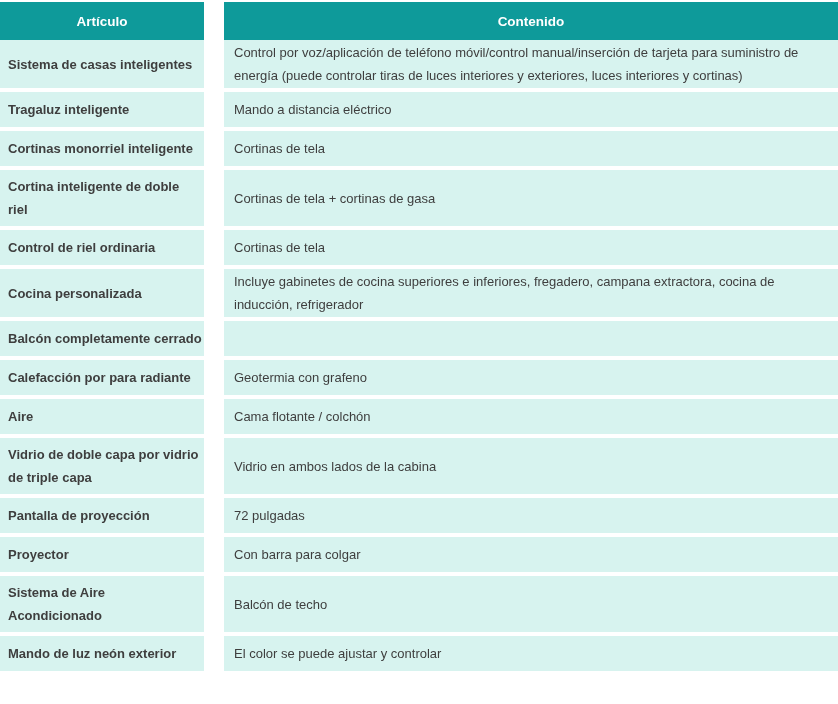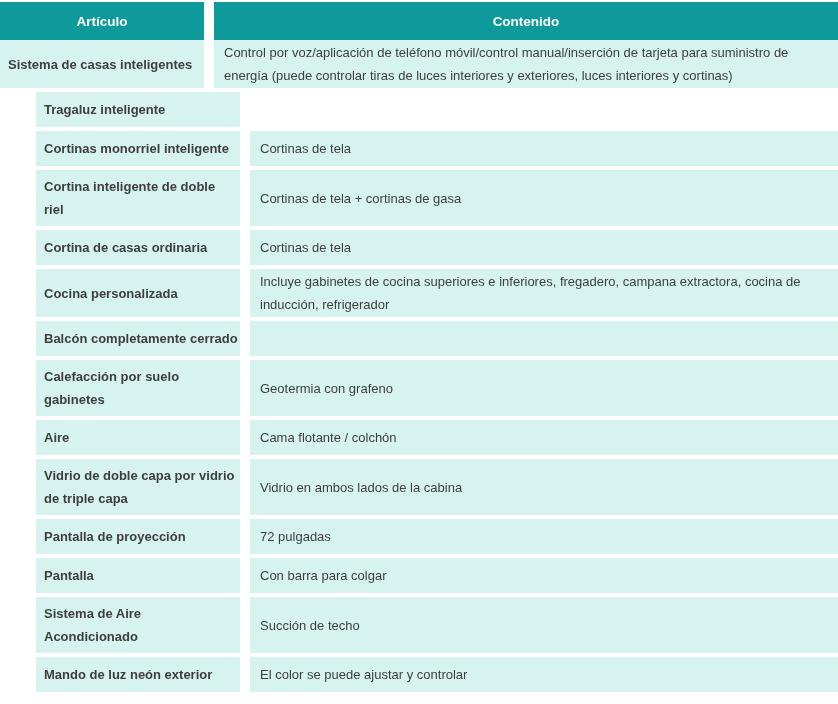--- a/index.html
+++ b/index.html
@@ -16,25 +16,25 @@
     padding: 0;
     background: #FFFFFF;
   }
   .table-wrap {
     width: 838px;
     padding-top: 2px;
     font-family: "Liberation Sans", sans-serif;
   }
   .t-row {
     display: flex;
-    column-gap: 10px;
+    column-gap: 20px;
     min-height: 35px;
     background: var(--gap);
   }
-  .t-row + .t-row { margin-top: 4px; margin-left: 36px; }
+  .t-row + .t-row { margin-top: 4px; }
   .t-row.header { min-height: 38px; }
   .cell {
     display: flex;
     align-items: center;
     line-height: 23px;
     font-size: 13px;
     color: var(--cell-text);
     background: var(--row-bg);
   }
   .cell.col-articulo {
@@ -74,20 +74,23 @@
         </div>
     <div class="cell col-contenido">
           <span>Control por voz/aplicación de teléfono móvil/control manual/inserción de tarjeta para suministro de energía (puede controlar tiras de luces interiores y exteriores, luces interiores y cortinas)</span>
         </div>
   </div>
 
   <div class="t-row">
     <div class="cell col-articulo">
           <span>Tragaluz inteligente</span>
         </div>
+    <div class="cell col-contenido">
+          <span>Mando a distancia eléctrico</span>
+        </div>
   </div>
 
   <div class="t-row">
     <div class="cell col-articulo">
           <span>Cortinas monorriel inteligente</span>
         </div>
     <div class="cell col-contenido">
           <span>Cortinas de tela</span>
         </div>
   </div>
@@ -96,21 +99,21 @@
     <div class="cell col-articulo">
           <span>Cortina inteligente de doble riel</span>
         </div>
     <div class="cell col-contenido">
           <span>Cortinas de tela + cortinas de gasa</span>
         </div>
   </div>
 
   <div class="t-row">
     <div class="cell col-articulo">
-          <span>Cortina de casas ordinaria</span>
+          <span>Control de riel ordinaria</span>
         </div>
     <div class="cell col-contenido">
           <span>Cortinas de tela</span>
         </div>
   </div>
 
   <div class="t-row">
     <div class="cell col-articulo">
           <span>Cocina personalizada</span>
         </div>
@@ -123,21 +126,21 @@
     <div class="cell col-articulo">
           <span>Balcón completamente cerrado</span>
         </div>
     <div class="cell col-contenido">
           <span></span>
         </div>
   </div>
 
   <div class="t-row">
     <div class="cell col-articulo">
-          <span>Calefacción por suelo gabinetes</span>
+          <span>Calefacción por para radiante</span>
         </div>
     <div class="cell col-contenido">
           <span>Geotermia con grafeno</span>
         </div>
   </div>
 
   <div class="t-row">
     <div class="cell col-articulo">
           <span>Aire</span>
         </div>
@@ -159,33 +162,33 @@
     <div class="cell col-articulo">
           <span>Pantalla de proyección</span>
         </div>
     <div class="cell col-contenido">
           <span>72 pulgadas</span>
         </div>
   </div>
 
   <div class="t-row">
     <div class="cell col-articulo">
-          <span>Pantalla</span>
+          <span>Proyector</span>
         </div>
     <div class="cell col-contenido">
           <span>Con barra para colgar</span>
         </div>
   </div>
 
   <div class="t-row">
     <div class="cell col-articulo">
           <span>Sistema de Aire Acondicionado</span>
         </div>
     <div class="cell col-contenido">
-          <span>Succión de techo</span>
+          <span>Balcón de techo</span>
         </div>
   </div>
 
   <div class="t-row">
     <div class="cell col-articulo">
           <span>Mando de luz neón exterior</span>
         </div>
     <div class="cell col-contenido">
           <span>El color se puede ajustar y controlar</span>
         </div>

